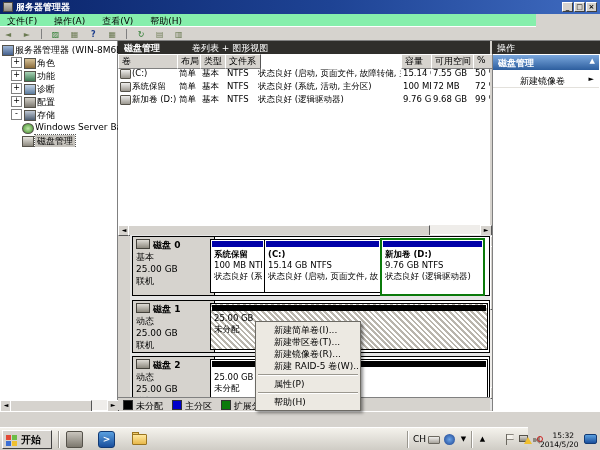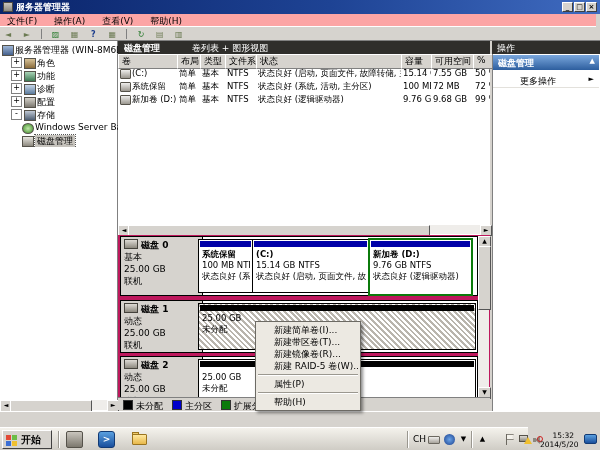--- a/index.html
+++ b/index.html
@@ -7,21 +7,21 @@
        font-family:"DejaVu Sans","Liberation Sans",sans-serif;font-size:9px;color:#000;
        -webkit-font-smoothing:none}
   .a{position:absolute;box-sizing:border-box}
   .nowrap{white-space:nowrap;overflow:hidden}
   
   .titlebar{left:0;top:0;width:600px;height:14px;background:linear-gradient(to right,#0a246a,#1e4394 55%,#3f6bc0);color:#fff}
   .wtitle{left:16px;top:1px;font-weight:bold;font-size:9px}
   .appicon{left:3px;top:2px;width:10px;height:10px;background:linear-gradient(#c9c5bd,#8d897f);border:1px solid #4d4a44}
   .wb{width:11px;height:10px;top:2px;background:#d6d3ce;border:1px solid;border-color:#fff #404040 #404040 #fff;
       font-size:7px;line-height:8px;text-align:center;font-weight:bold;color:#000}
-  .menubar{left:0;top:14px;width:596px;height:13px;background:#fca5a5;border-bottom:1px solid #fff}
+  .menubar{left:0;top:14px;width:536px;height:13px;background:#86efac;border-bottom:1px solid #fff}
   .mi{display:inline-block;padding:1px 7px 0 7px;height:12px}
   .toolbar{left:0;top:28px;width:600px;height:13px;background:#d6d3ce;border-bottom:1px solid #808080}
   .tbi{display:inline-block;width:14px;height:12px;margin:0 1px;text-align:center;line-height:12px;font-size:8px;color:#6b7a52}
   .tbi.b{color:#1a3c8c;font-weight:bold}
   .tbi.g{color:#2e7d32}
   .tsep{display:inline-block;width:1px;height:10px;background:#808080;margin:1px 3px;vertical-align:middle}
   
   .tree{left:0;top:41px;width:118px;height:370px;background:#fff;border-right:1px solid #808080}
   .trow{position:absolute;height:13px;white-space:nowrap;overflow:hidden;width:118px}
   .exp{position:absolute;width:9px;height:9px;border:1px solid #808080;background:#fff;
@@ -34,21 +34,21 @@
        font-size:6px;line-height:7px;text-align:center;color:#000}
   .sbt{position:absolute;background:#d6d3ce;border:1px solid;border-color:#fff #555 #555 #fff}
   .sbtrack{position:absolute;background:#efedea}
   
   .mmchead{left:118px;top:41px;width:372px;height:13px;background:#2f2e2b;color:#fff}
   .volarea{left:118px;top:54px;width:372px;height:181px;background:#fff}
   .hcell{position:absolute;top:0;height:13px;background:#d6d3ce;border:1px solid;border-color:#fff #555 #808080 #fff;padding-left:3px;overflow:hidden}
   .vrow{position:absolute;height:13px;width:372px;font-size:8.5px}
   .vcell{position:absolute;top:1px;white-space:nowrap;overflow:hidden}
   .vico{position:absolute;left:2px;top:2px;width:9px;height:8px;background:linear-gradient(#efeeec,#9b978f);border:1px solid #55524a;border-radius:1px}
-  .graphic{left:118px;top:235px;width:372px;height:175px;background:#be185d}
+  .graphic{left:130px;top:235px;width:372px;height:175px;background:#e5e5e5}
   .drow{position:absolute;left:2px;width:356px;border:1px solid #000;background:#fff}
   .dlabel{position:absolute;left:0;top:0;bottom:0;width:75px;background:#d6d3ce;border-right:1px solid #000;padding:2px 3px;line-height:12px}
   .dico{display:inline-block;width:12px;height:8px;background:linear-gradient(#dedbd5,#8d897f);border:1px solid #44423c;vertical-align:-1px;margin-right:3px}
   .part{position:absolute;border:1px solid #000;background:#fff;overflow:hidden}
   .stripe{position:absolute;left:1px;right:1px;top:1px;height:6px}
   .ptxt{position:absolute;left:3px;top:9px;font-size:8.5px;line-height:11px;white-space:nowrap;overflow:hidden;right:2px}
   .extbox{position:absolute;border:2px solid #0b7a0b;background:#fff;overflow:hidden}
   .hatch{background:repeating-linear-gradient(45deg,#fff 0,#fff 2px,#b9b5ad 2px,#b9b5ad 4px)}
   .legend{left:118px;top:397px;width:372px;height:13px;background:#d6d3ce;border-top:1px solid #808080;padding:2px 0 0 5px;white-space:nowrap}
   .lsq{display:inline-block;width:8px;height:8px;border:1px solid #333;vertical-align:-1px;margin:0 3px 0 6px}
@@ -155,21 +155,20 @@
 <div class="a mmchead">
   <span class="a nowrap" style="left:6px;top:1px;font-weight:bold">磁盘管理</span>
   <span class="a nowrap" style="left:74px;top:1px">卷列表 + 图形视图</span>
 </div>
 
 <div class="a volarea">
   <div class="hcell" style="left:0;width:59px">卷</div>
   <div class="hcell" style="left:59px;width:23px">布局</div>
   <div class="hcell" style="left:82px;width:25px">类型</div>
   <div class="hcell" style="left:107px;width:31px">文件系统</div>
-  <div class="hcell" style="left:138px;width:145px">状态</div>
   <div class="hcell" style="left:283px;width:30px">容量</div>
   <div class="hcell" style="left:313px;width:42px">可用空间</div>
   <div class="hcell" style="left:355px;width:17px">%</div>
 
   <div class="vrow" style="top:13px">
     <span class="vico"></span>
     <span class="vcell" style="left:14px;width:44px">(C:)</span>
     <span class="vcell" style="left:61px;width:21px">简单</span>
     <span class="vcell" style="left:84px;width:23px">基本</span>
     <span class="vcell" style="left:109px;width:29px">NTFS</span>
@@ -291,21 +290,21 @@
 
 <div class="a actions"></div>
 <div class="a acthead">
   <span class="a nowrap" style="left:5px;top:1px;font-weight:normal">操作</span>
 </div>
 <div class="a actbar">
   <span class="a nowrap" style="left:5px;top:2px">磁盘管理</span>
   <span class="a" style="right:4px;top:2px;font-size:7px">▲</span>
 </div>
 <div class="a morerow">
-  <span class="a nowrap" style="left:27px;top:3px">更多操作</span>
+  <span class="a nowrap" style="left:27px;top:3px">新建镜像卷</span>
   <span class="a" style="right:5px;top:3px;font-size:7px">►</span>
 </div>
 
 <div class="a statusbar"></div>
 
 <div class="a cmenu">
   <div class="cmi">新建简单卷(I)...</div>
   <div class="cmi">新建带区卷(T)...</div>
   <div class="cmi">新建镜像卷(R)...</div>
   <div class="cmi">新建 RAID-5 卷(W)...</div>

